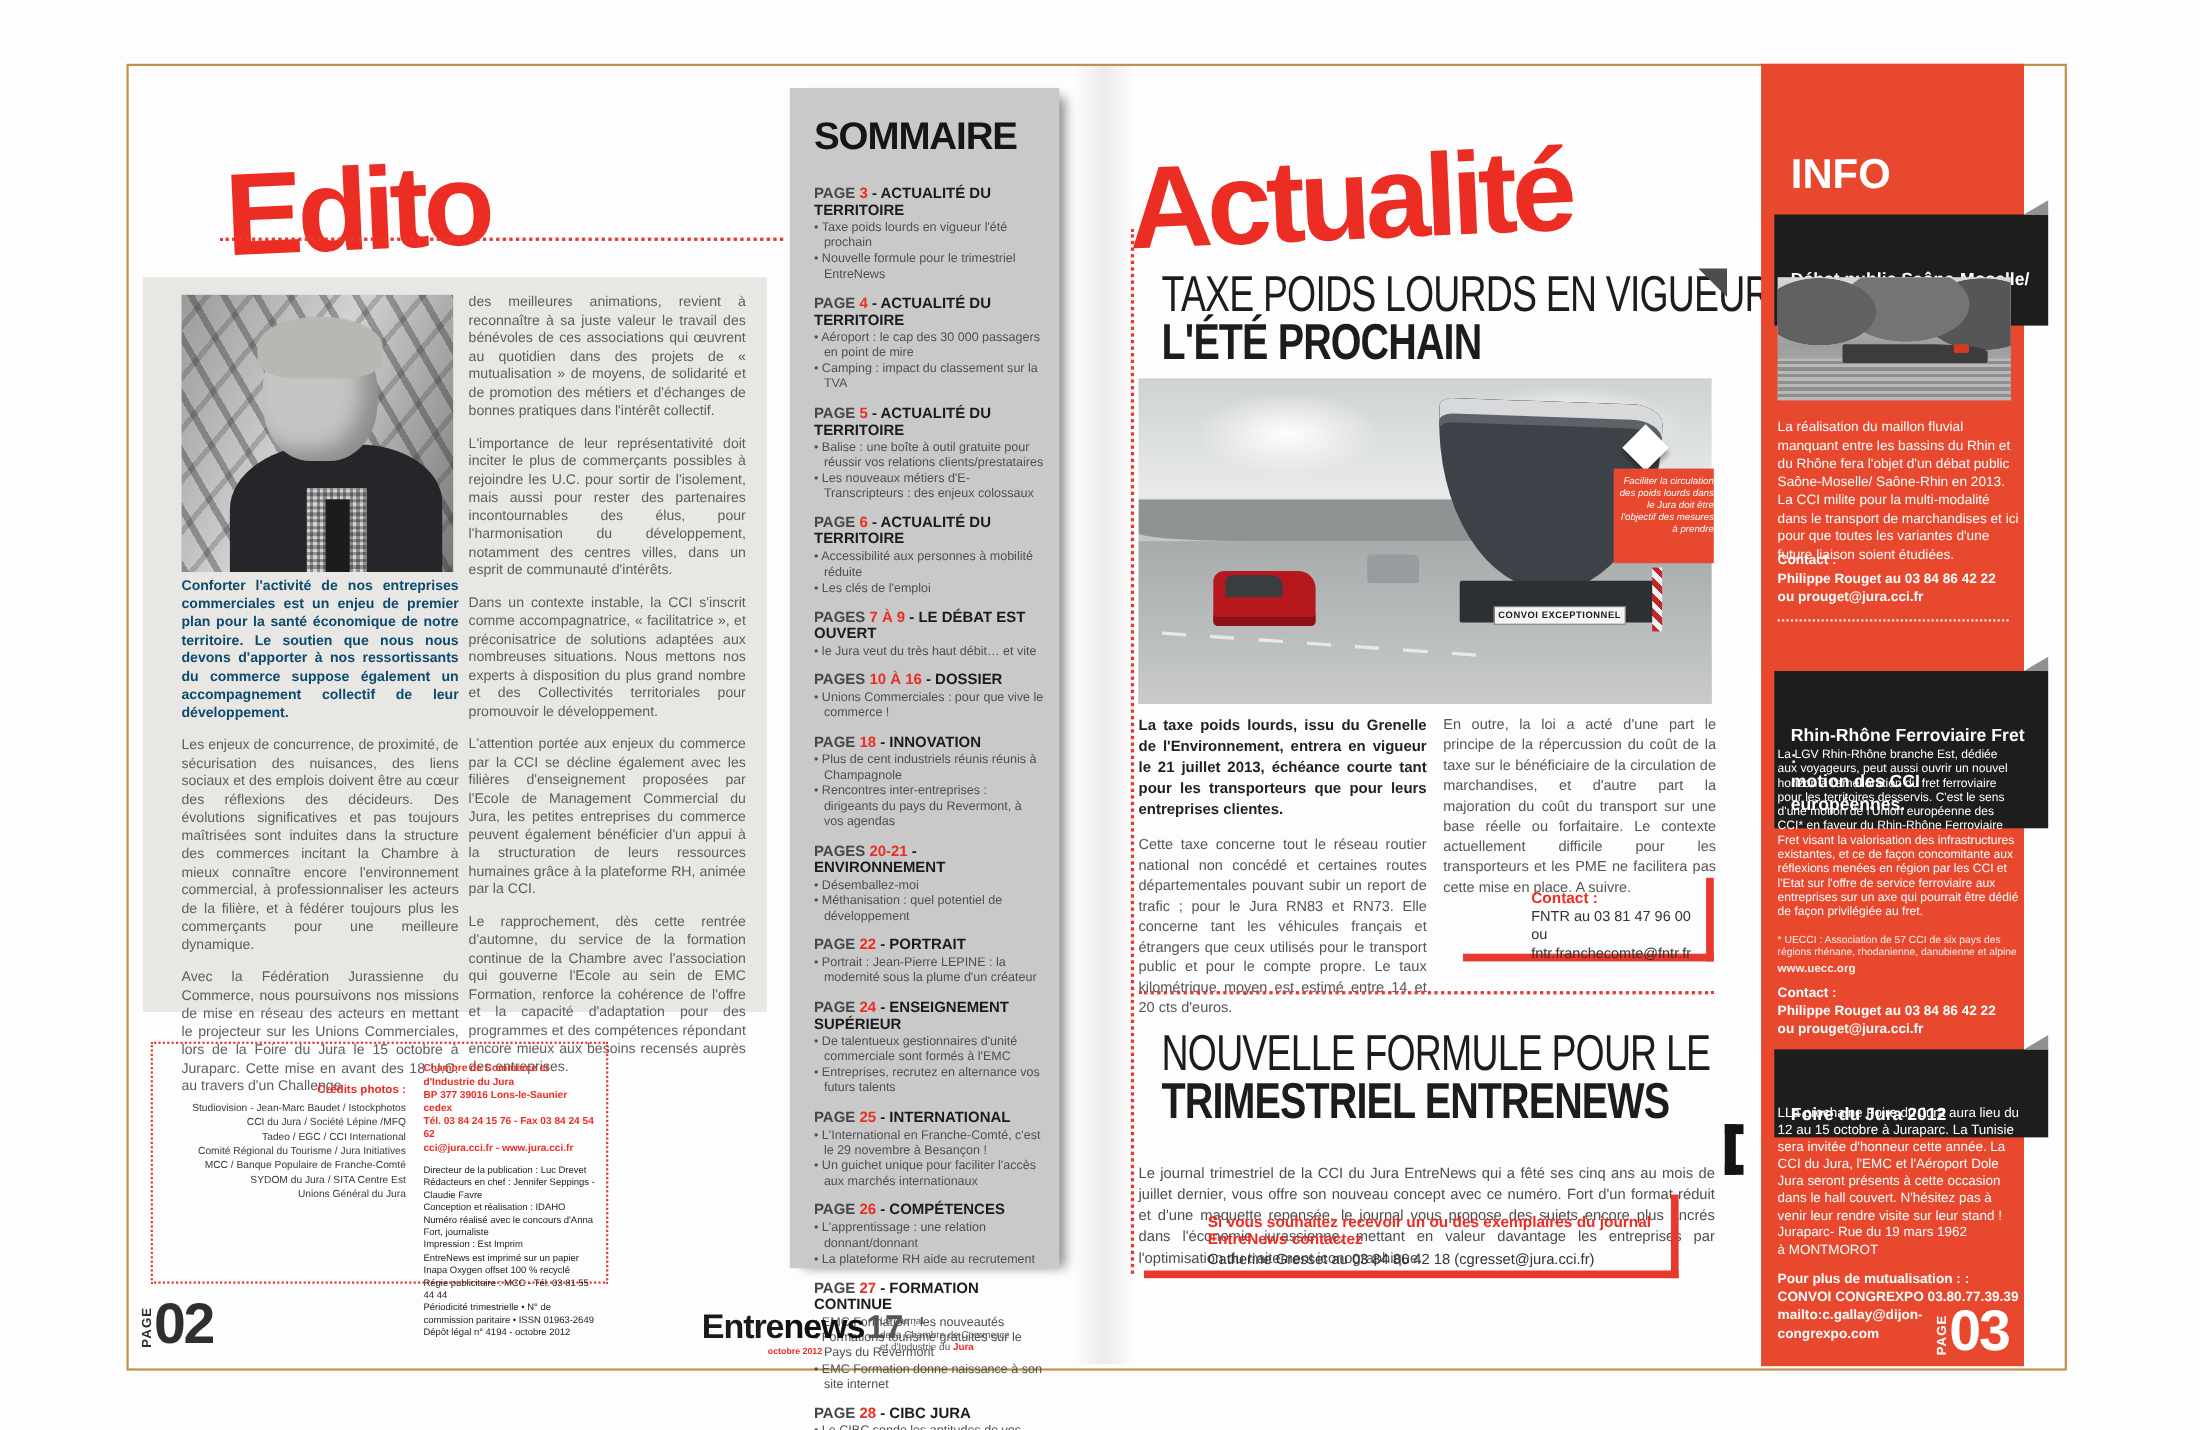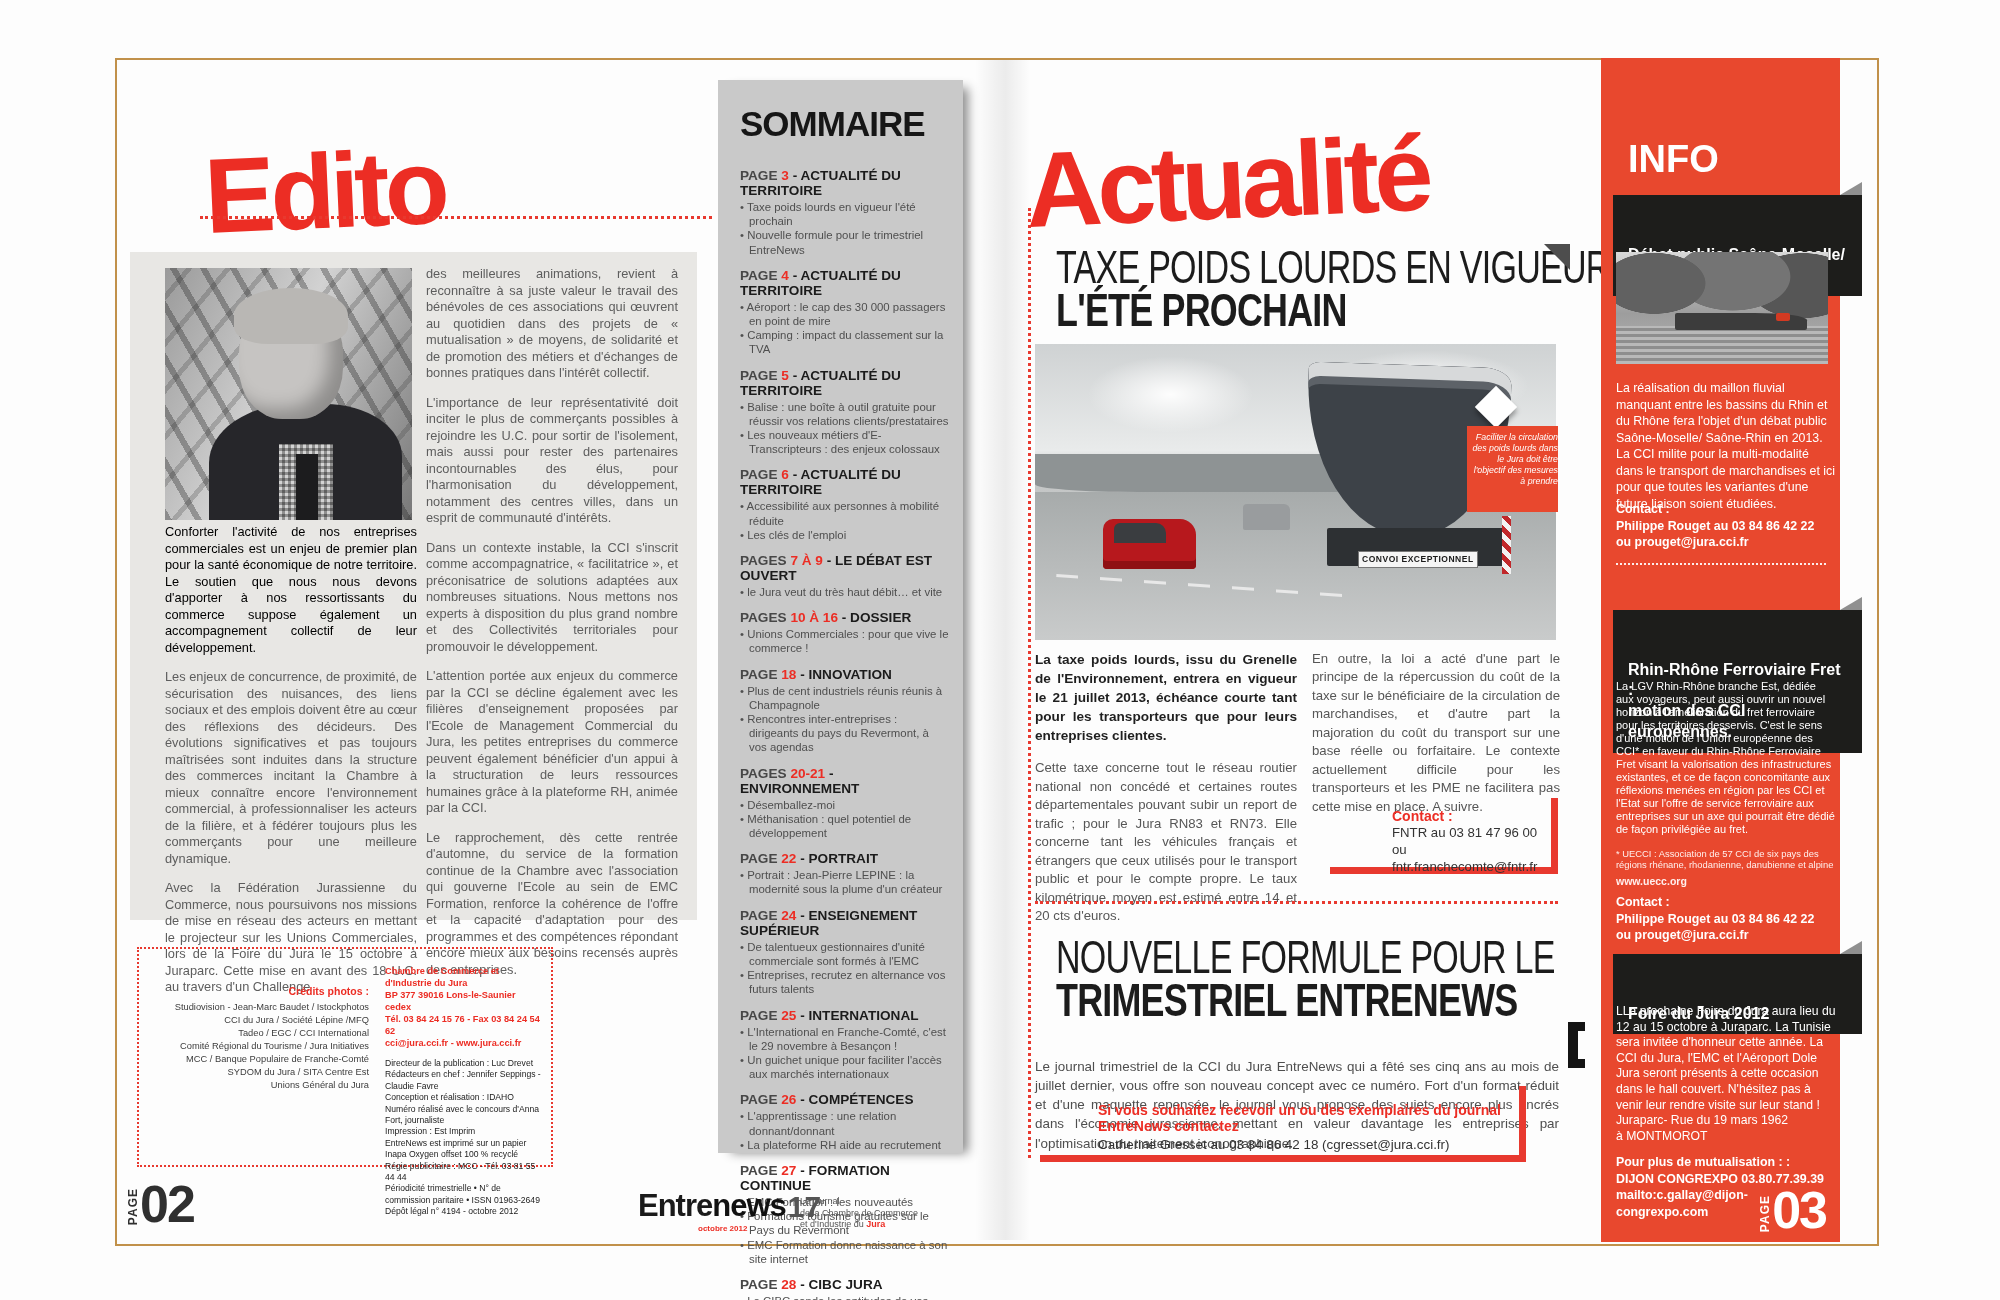--- a/index.html
+++ b/index.html
@@ -30,21 +30,21 @@
             background-blend-mode:multiply;}
   .portrait .tie{position:absolute;left:53%;bottom:0;width:9%;height:26%;background:#1c1c1e;}
   .portrait .head{position:absolute;left:30%;top:12%;width:42%;height:48%;background:#c6c4c2;
             border-radius:46% 46% 42% 42%;box-shadow:inset -14px -10px 18px rgba(0,0,0,.28);}
   .portrait .hair{position:absolute;left:28%;top:8%;width:46%;height:22%;background:#b9b7b4;
             border-radius:50% 50% 30% 30%;}
   .ecol{position:absolute;font-size:12.8px;line-height:1.29;color:#5d5d5d;text-align:justify;}
   .ecol p{margin:0 0 13px 0;}
   .ecol1{left:35px;top:272px;width:252px;}
   .ecol2{left:296px;top:14px;width:252px;}
-  .ed-intro{font-weight:400;color:#000000;}
+  .ed-intro{font-weight:700;color:#0c4a6e;}
   
   .credits{position:absolute;left:137px;top:947px;width:412px;height:216px;border:2px dotted #e8392f;}
   .c-left{position:absolute;left:14px;top:36px;width:216px;text-align:right;font-size:9.3px;
           line-height:13px;color:#3c3c3c;}
   .c-label{color:#ec2d24;font-weight:700;font-size:10.5px;margin-bottom:3px;}
   .c-right{position:absolute;left:246px;top:16px;width:158px;font-size:8.6px;line-height:11.4px;color:#222;}
   .cci-line{color:#ec2d24;font-weight:700;font-size:9.2px;line-height:12px;}
   .staff{margin-top:9px;}
   
   .sommaire{position:absolute;left:718px;top:80px;width:245px;height:1073px;background:#c9c9c9;
@@ -402,21 +402,21 @@
       <div class="fold"></div>
       <span>Foire du Jura 2012</span>
     </div>
     <div class="sb-text" style="top:946px;font-size:12.2px;line-height:1.28;">
       <span>LLa prochaine Foire du Jura aura lieu du 12 au 15 octobre à Juraparc. La Tunisie sera invitée d'honneur cette année. La CCI du Jura, l'EMC et l'Aéroport Dole Jura seront présents à cette occasion dans le hall couvert. N'hésitez pas à venir leur rendre visite sur leur stand !</span>
       <div>Juraparc- Rue du 19 mars 1962</div>
       <div>à MONTMOROT</div>
     </div>
     <div class="sb-text sb-bold" style="top:1096px;">
       <div>Pour plus de mutualisation : :</div>
-      <div>DIJON CONGREXPO 03.80.77.39.39</div>
+      <div>CONVOI CONGREXPO 03.80.77.39.39</div>
       <div>mailto:c.gallay@dijon-congrexpo.com</div>
     </div>
 
     <div class="pagenum pagenum-right">
       <span class="pg-label">PAGE</span>
       <span class="pg-num">03</span>
     </div>
   </aside>
 
   <div class="pagenum pagenum-left">

